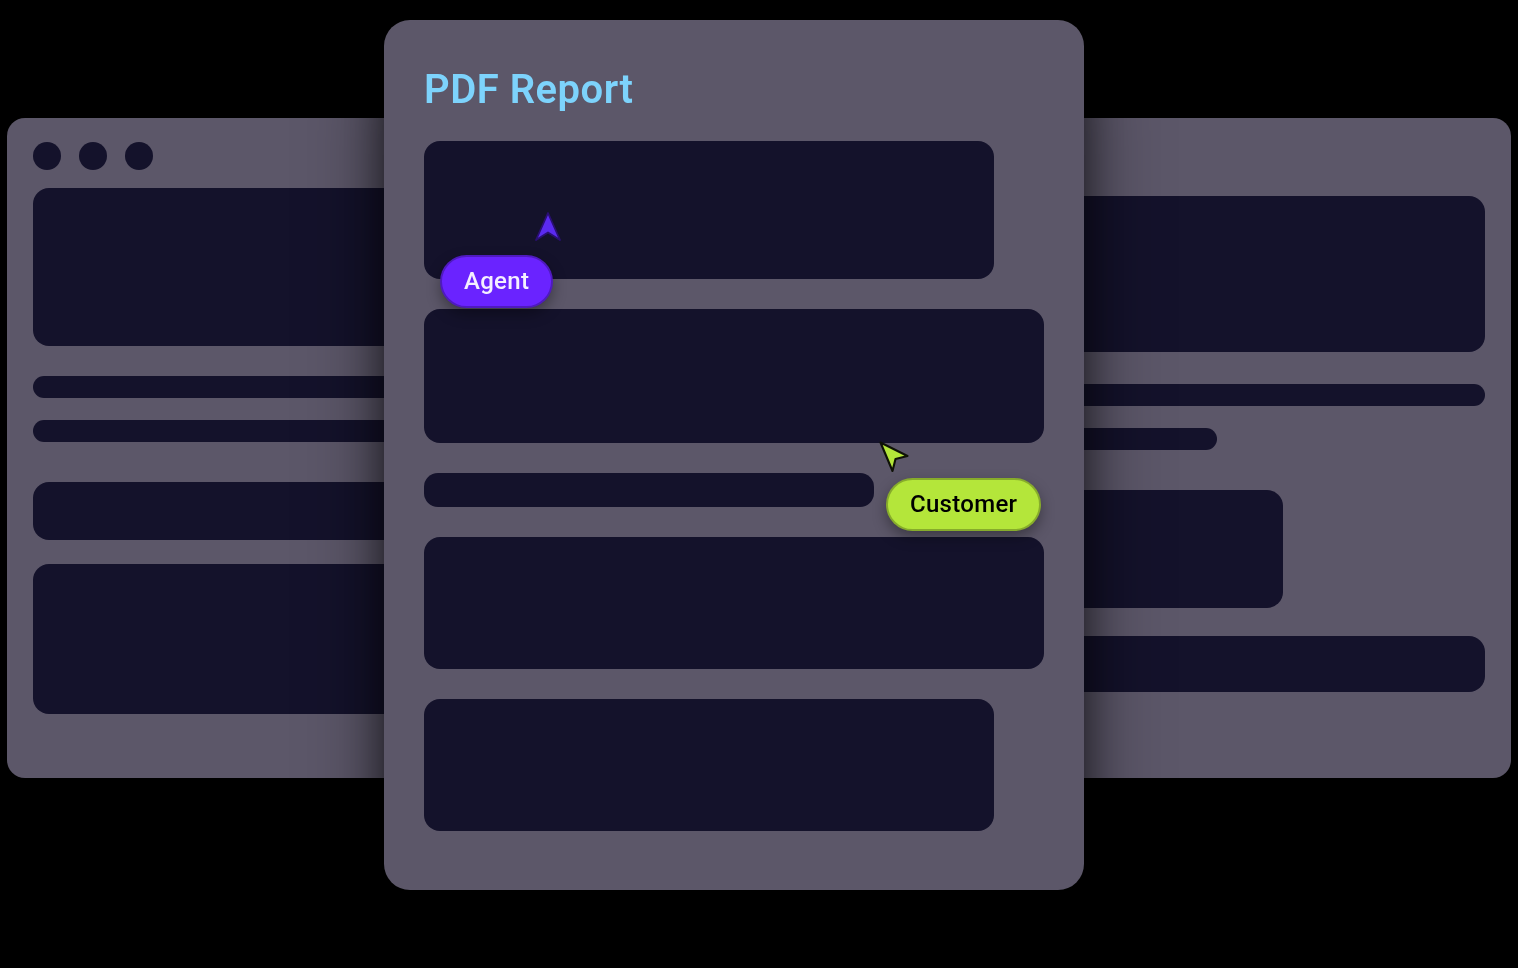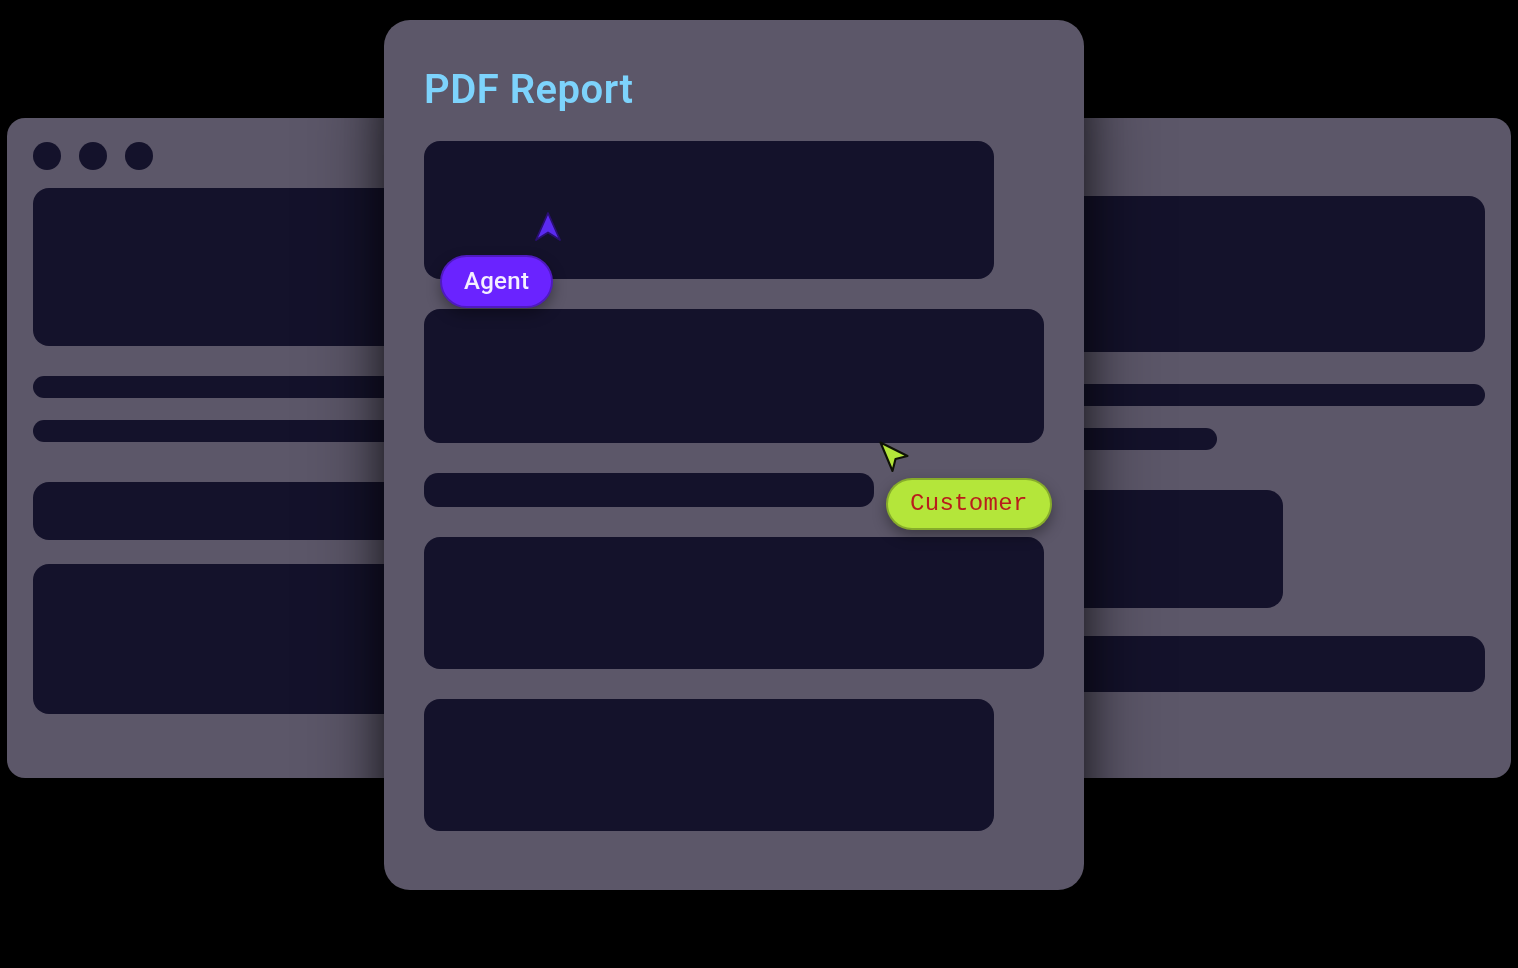--- a/index.html
+++ b/index.html
@@ -76,21 +76,21 @@
     padding: 10px 22px 11px 22px;
     border-radius: 999px;
     font-size: 24px;
     font-weight: 500;
     letter-spacing: 0.3px;
     border: 2px solid rgba(0,0,0,0.25);
     box-shadow: 0 6px 14px rgba(0,0,0,0.35);
     position: relative;
   }
   .agent-pill    { background: #6a23ff; color: #f4efff; top: 36px; left: 0; margin-top: 7px; }
-  .customer-pill { background: #b4e63a; color: #b91c1c; top: 36px; left: 6px; font-family: Liberation Mono, monospace; }
+  .customer-pill { background: #b4e63a; color: #000000; top: 36px; left: 6px; }
 
   .cursor-svg { position: absolute; }
   .agent-cursor    { left: 90px;  top: -2px; width: 36px; height: 36px; }
   .customer-cursor { left: -4px;  top: -4px; width: 36px; height: 36px; }
 </style>
 </head>
 <body>
 
 <div class="stage">
 

